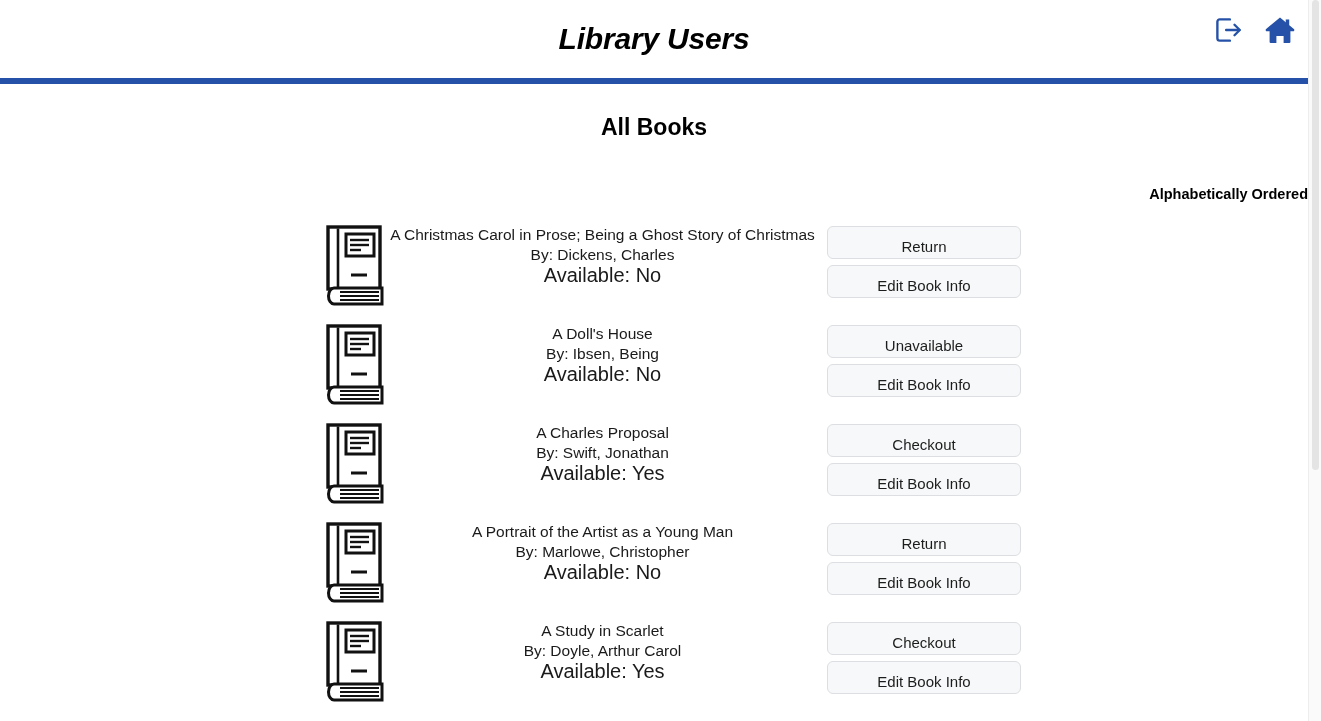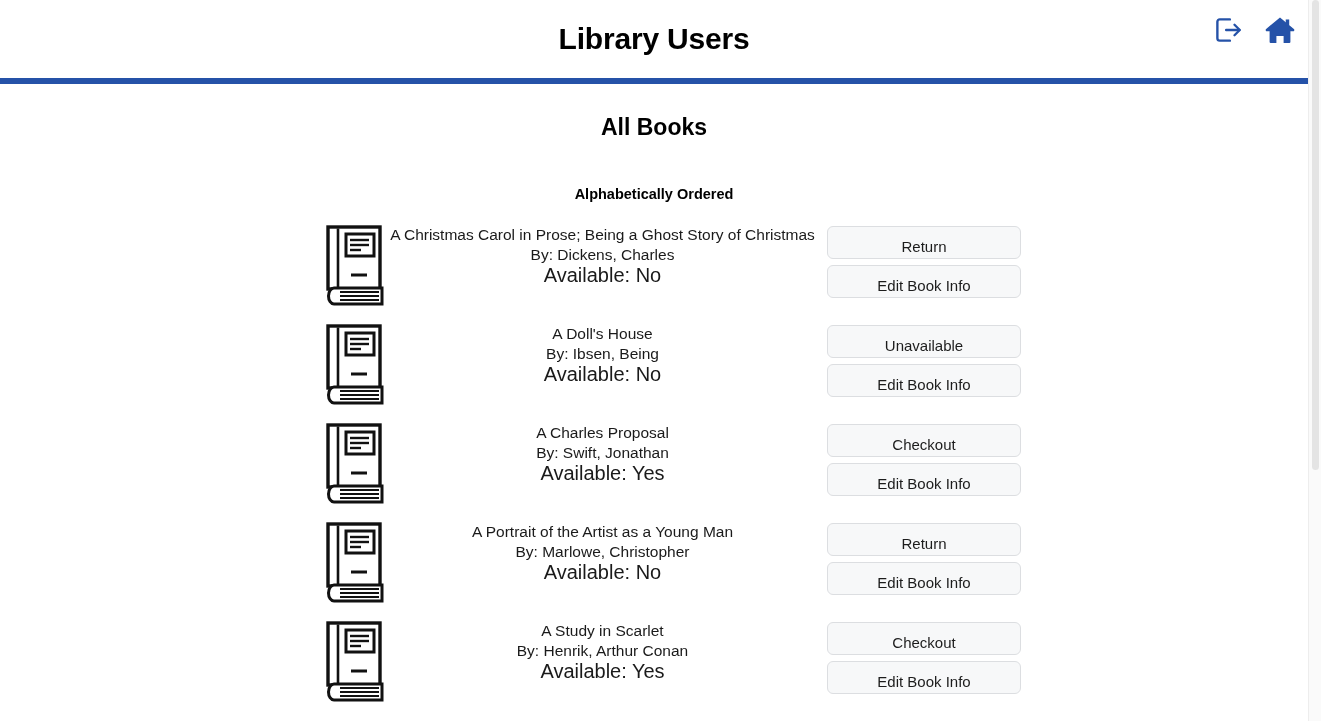--- a/index.html
+++ b/index.html
@@ -41,20 +41,21 @@
     position: absolute;
     top: 20px;
     left: 0;
     width: 100%;
     text-align: center;
     font-size: 30px;
     font-weight: bold;
     letter-spacing: -0.2px;
     color: #000000;
     line-height: 38px;
+    font-style: italic;
   }
   .header-icons {
     position: absolute;
     top: 10px;
     right: 8px;
     display: flex;
     align-items: center;
     gap: 12px;
   }
   .icon-btn {
@@ -80,21 +81,21 @@
   }
   .section-title {
     text-align: center;
     font-size: 23px;
     font-weight: bold;
     color: #000000;
     margin-top: 28px;
     line-height: 30px;
   }
   .section-sub {
-    text-align: center;
+    text-align: right;
     font-size: 14.5px;
     font-weight: bold;
     color: #000000;
     margin-top: 42px;
     line-height: 20px;
   }
 
   
   .book-list {
     margin-top: 21px;
@@ -337,21 +338,21 @@
               <line x1="25" y1="25" x2="36" y2="25" stroke="#111" stroke-width="2.4"></line>
               <line x1="26" y1="50" x2="42" y2="50" stroke="#111" stroke-width="3"></line>
               <path d="M9 63h48v16H9a5.5 8 0 0 1 0-16Z" fill="#fff" stroke="#111" stroke-width="3"></path>
               <line x1="15" y1="67" x2="54" y2="67" stroke="#111" stroke-width="2.2"></line>
               <line x1="15" y1="71" x2="54" y2="71" stroke="#111" stroke-width="2.2"></line>
               <line x1="15" y1="75" x2="54" y2="75" stroke="#111" stroke-width="2.2"></line>
             </svg>
           </div>
           <div class="book-info">
             <div class="book-title">A Study in Scarlet</div>
-            <div class="book-author">By: Henrik, Arthur Conan</div>
+            <div class="book-author">By: Doyle, Arthur Carol</div>
             <div class="book-available">Available: Yes</div>
           </div>
           <div class="book-actions">
             <button class="action-btn">Checkout</button>
             <button class="action-btn">Edit Book Info</button>
           </div>
         </div>
 
       </div>
     </div>

